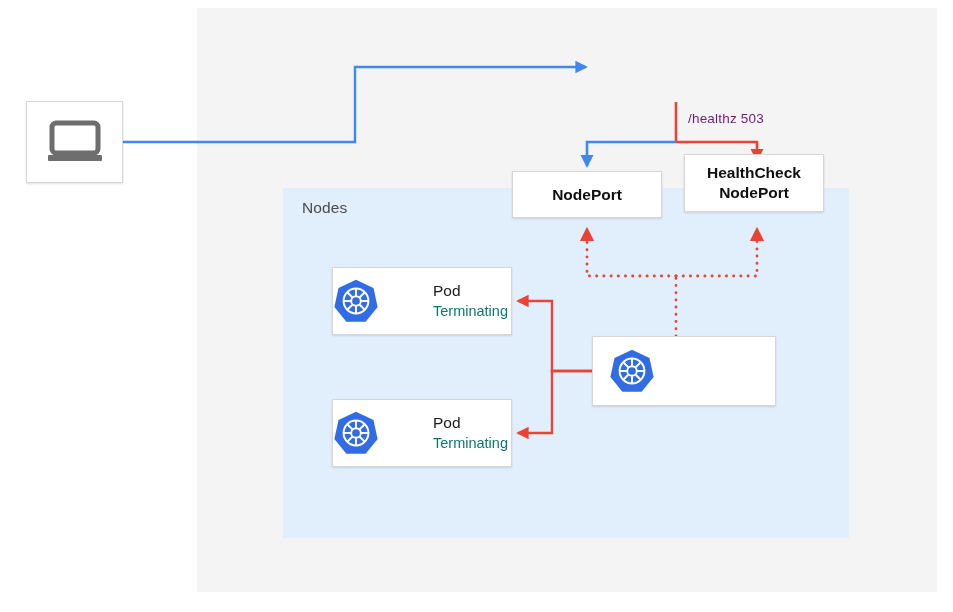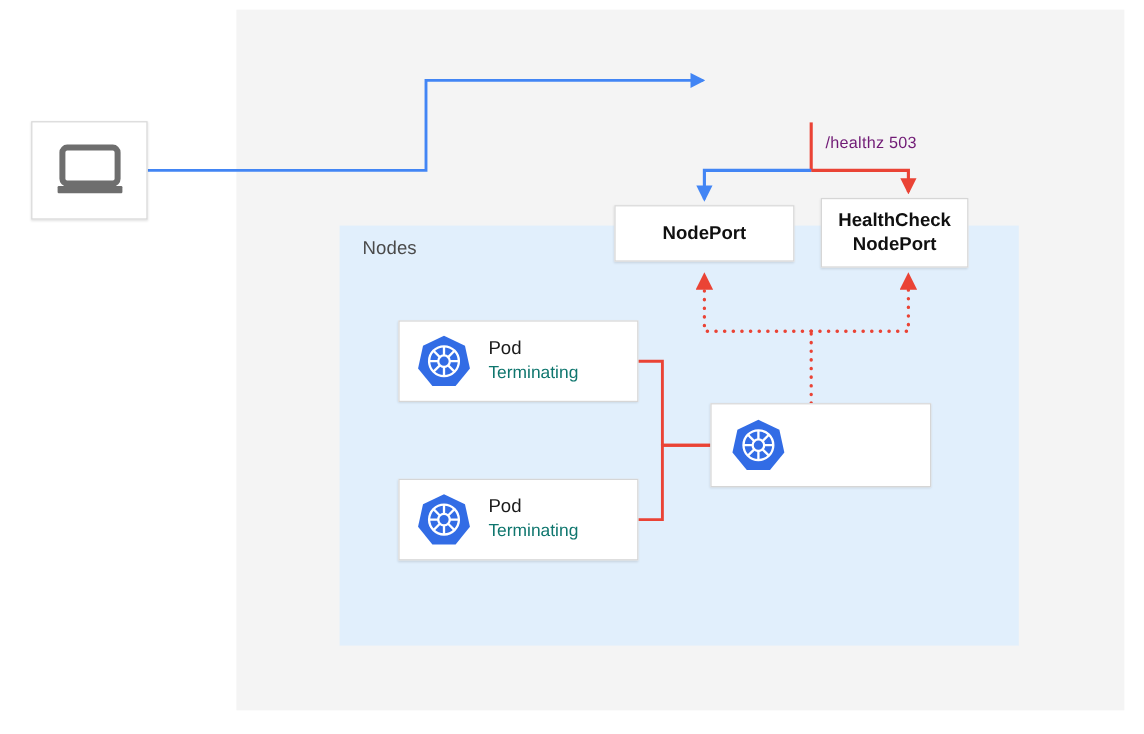--- a/index.html
+++ b/index.html
@@ -91,40 +91,40 @@
   
   .box-nodeport {
     left: 512px;
     top: 171px;
     width: 150px;
     height: 47px;
     justify-content: center;
   }
   .box-hcnodeport {
     left: 684px;
-    top: 165px;
-    width: 123px;
+    top: 154px;
+    width: 140px;
     height: 58px;
     justify-content: center;
   }
   .np-label {
     font-size: 15.5px;
     font-weight: bold;
     color: #101010;
     text-align: center;
     line-height: 20px;
     white-space: pre-line;
   }
 
   
   .box-pod {
     left: 332px;
-    width: 200px;
+    width: 180px;
     height: 68px;
-    padding-left: 14px;
+    gap: 40px;
   }
   .box-pod-1 { top: 267px; }
   .box-pod-2 { top: 399px; }
 
   
   .box-kubeproxy {
     left: 592px;
     top: 336px;
     width: 184px;
     height: 70px;

